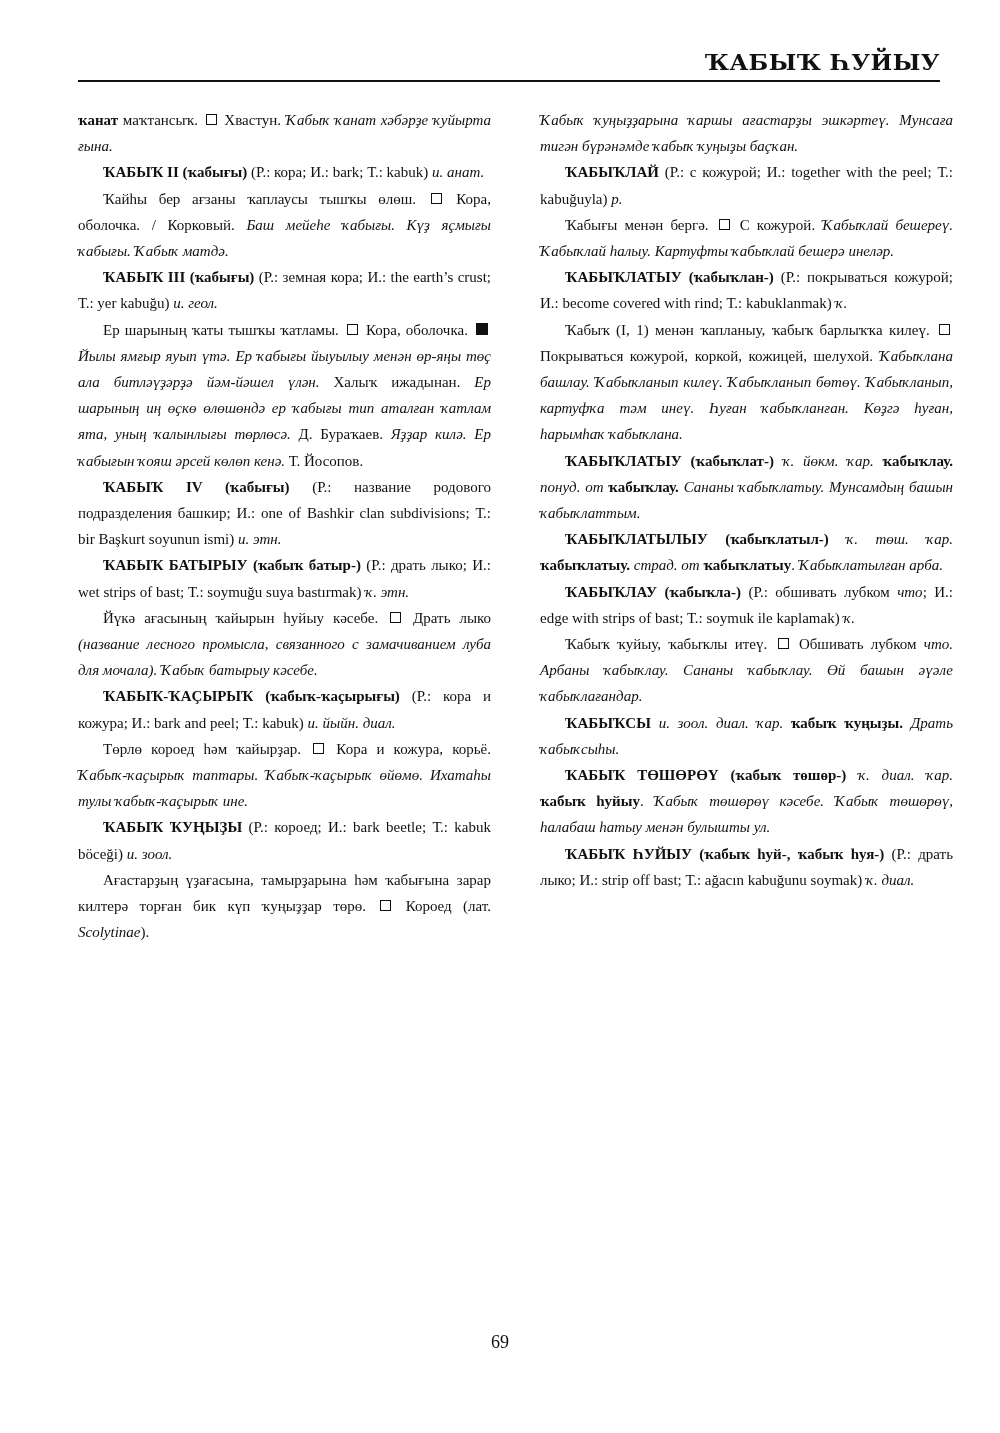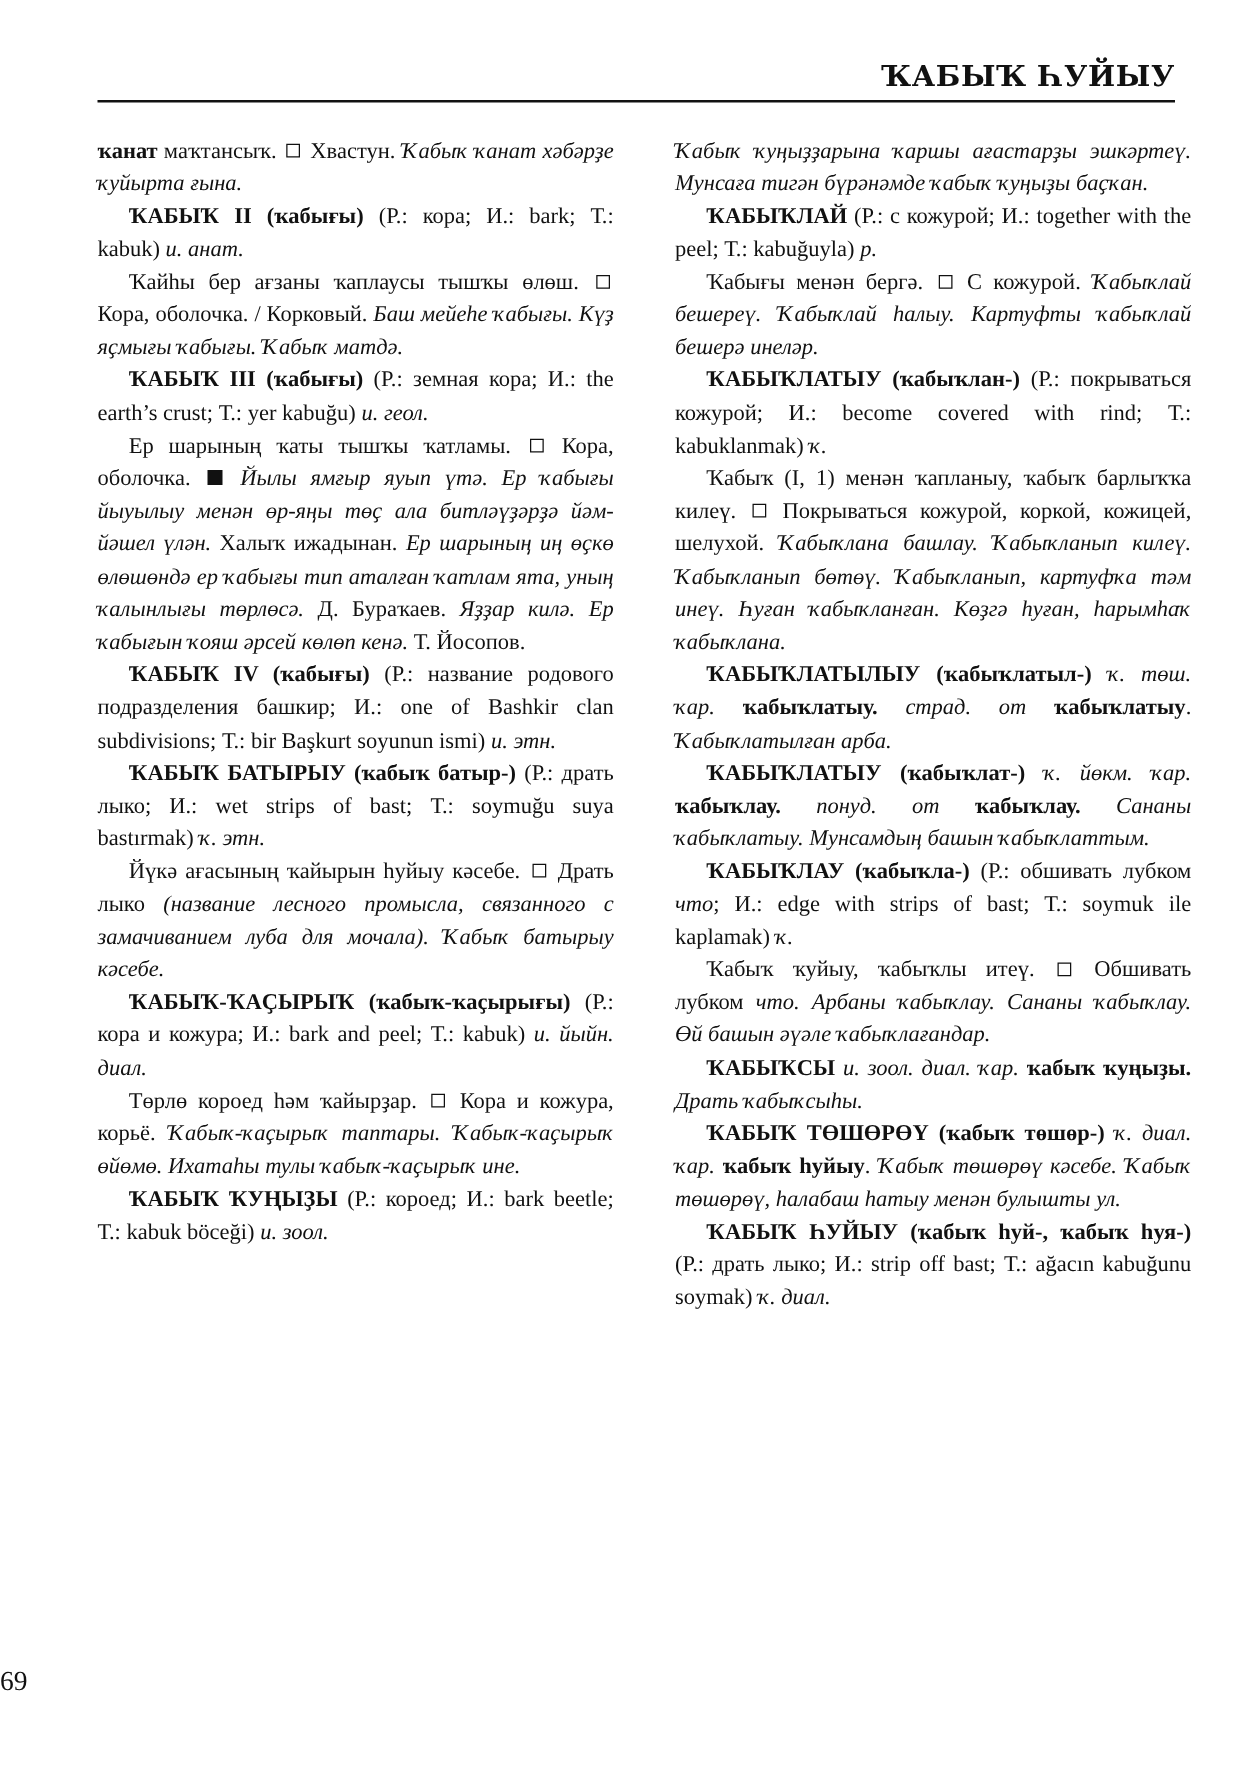--- a/index.html
+++ b/index.html
@@ -11,69 +11,70 @@
   .header-title {
     position: absolute; top: 48px; right: 60px;
     font-weight: bold; font-size: 23px; letter-spacing: 0.5px;
     font-family: "DejaVu Serif", serif;
   }
   .header-rule {
     position: absolute; top: 80px; left: 78px; width: 862px; height: 2px; background: #111;
   }
   .col {
     position: absolute; top: 107px; width: 413px;
-    font-size: 18px; line-height: 26.2px; text-align: justify;
+    font-size: 15px; line-height: 26.2px; text-align: justify;
     font-family: "Liberation Serif", "DejaVu Serif", serif;
   }
   .col-left { left: 78px; }
   .col-right { left: 540px; }
   .col p { margin: 0; text-indent: 25px; hyphens: auto; }
   .col p.noindent { text-indent: 0; }
   .b { font-weight: bold; }
   .i { font-style: italic; }
   .box {
     display: inline-block; width: 11px; height: 11px; border: 1.5px solid #111;
     vertical-align: 0px; margin: 0 3px; box-sizing: border-box;
   }
   .sq {
     display: inline-block; width: 12px; height: 12px; background: #111;
     vertical-align: 0px; margin: 0 3px;
   }
   .page-number {
-    position: absolute; top: 1332px; left: 0; width: 1000px; text-align: left;
-    font-size: 22px; font-family: "Liberation Serif", serif;
+    position: absolute; top: 1332px; left: 0; width: 1000px; text-align: center;
+    font-size: 18px; font-family: "Liberation Serif", serif;
   }
 </style>
 </head>
 <body>
 
 <div class="header-title">ҠАБЫҠ ҺУЙЫУ</div>
 <div class="header-rule"></div>
 
 <div class="col col-left">
     <p class="noindent"><span class="b">ҡанат</span><span> маҡтансыҡ. </span><span class="box"></span><span> Хвастун. </span><span class="i">Ҡабыҡ ҡанат хәбәрҙе ҡуйырта ғына.</span></p>
     <p><span class="b">ҠАБЫҠ II (ҡабығы)</span><span> (Р.: кора; И.: bark; Т.: kabuk) </span><span class="i">и. анат.</span></p>
     <p><span>Ҡайһы бер ағзаны ҡаплаусы тышҡы өлөш. </span><span class="box"></span><span> Кора, оболочка. / Корковый. </span><span class="i">Баш мейеһе ҡабығы. Күҙ яҫмығы ҡабығы. Ҡабыҡ матдә.</span></p>
     <p><span class="b">ҠАБЫҠ III (ҡабығы)</span><span> (Р.: земная кора; И.: the earth’s crust; Т.: yer kabuğu) </span><span class="i">и. геол.</span></p>
     <p><span>Ер шарының ҡаты тышҡы ҡатламы. </span><span class="box"></span><span> Кора, оболочка. </span><span class="sq"></span><span class="i"> Йылы ямғыр яуып үтә. Ер ҡабығы йыуылыу менән өр-яңы төҫ ала битләүҙәрҙә йәм-йәшел үлән.</span><span> Халыҡ ижадынан. </span><span class="i">Ер шарының иң өҫкө өлөшөндә ер ҡабығы тип аталған ҡатлам ята, уның ҡалынлығы төрлөсә.</span><span> Д. Бураҡаев. </span><span class="i">Яҙҙар килә. Ер ҡабығын ҡояш әрсей көлөп кенә.</span><span> Т. Йосопов.</span></p>
     <p><span class="b">ҠАБЫҠ IV (ҡабығы)</span><span> (Р.: название родового подразделения башкир; И.: one of Bashkir clan subdivisions; Т.: bir Başkurt soyunun ismi) </span><span class="i">и. этн.</span></p>
     <p><span class="b">ҠАБЫҠ БАТЫРЫУ (ҡабыҡ батыр-)</span><span> (Р.: драть лыко; И.: wet strips of bast; Т.: soymuğu suya bastırmak) </span><span class="i">ҡ. этн.</span></p>
     <p><span>Йүкә ағасының ҡайырын һуйыу кәсебе. </span><span class="box"></span><span> Драть лыко </span><span class="i">(название лесного промысла, связанного с замачиванием луба для мочала). Ҡабыҡ батырыу кәсебе.</span></p>
     <p><span class="b">ҠАБЫҠ-ҠАҪЫРЫҠ (ҡабыҡ-ҡаҫырығы)</span><span> (Р.: кора и кожура; И.: bark and peel; Т.: kabuk) </span><span class="i">и. йыйн. диал.</span></p>
     <p><span>Төрлө короед һәм ҡайырҙар. </span><span class="box"></span><span> Кора и кожура, корьё. </span><span class="i">Ҡабыҡ-ҡаҫырыҡ таптары. Ҡабыҡ-ҡаҫырыҡ өйөмө. Ихатаһы тулы ҡабыҡ-ҡаҫырыҡ ине.</span></p>
     <p><span class="b">ҠАБЫҠ ҠУҢЫҘЫ</span><span> (Р.: короед; И.: bark beetle; Т.: kabuk böceği) </span><span class="i">и. зоол.</span></p>
+    <p><span>Ағастарҙың үҙағасына, тамырҙарына һәм ҡабығына зарар килтерә торған бик күп ҡуңыҙҙар төрө. </span><span class="box"></span><span> Короед (лат. </span><span class="i">Scolytinae</span><span>).</span></p>
   </div>
 <div class="col col-right">
     <p class="noindent"><span class="i">Ҡабыҡ ҡуңыҙҙарына ҡаршы ағастарҙы эшкәртеү. Мунсаға тигән бүрәнәмде ҡабыҡ ҡуңыҙы баҫҡан.</span></p>
     <p><span class="b">ҠАБЫҠЛАЙ</span><span> (Р.: с кожурой; И.: together with the peel; Т.: kabuğuyla) </span><span class="i">р.</span></p>
     <p><span>Ҡабығы менән бергә. </span><span class="box"></span><span> С кожурой. </span><span class="i">Ҡабыҡлай бешереү. Ҡабыҡлай һалыу. Картуфты ҡабыҡлай бешерә инеләр.</span></p>
     <p><span class="b">ҠАБЫҠЛАТЫУ (ҡабыҡлан-)</span><span> (Р.: покрываться кожурой; И.: become covered with rind; Т.: kabuklanmak) </span><span class="i">ҡ.</span></p>
     <p><span>Ҡабыҡ (I, 1) менән ҡапланыу, ҡабыҡ барлыҡҡа килеү. </span><span class="box"></span><span> Покрываться кожурой, коркой, кожицей, шелухой. </span><span class="i">Ҡабыҡлана башлау. Ҡабыҡланып килеү. Ҡабыҡланып бөтөү. Ҡабыҡланып, картуфҡа тәм инеү. Һуған ҡабыҡланған. Көҙгә һуған, һарымһаҡ ҡабыҡлана.</span></p>
+    <p><span class="b">ҠАБЫҠЛАТЫУ (ҡабыҡлат-)</span><span class="i"> ҡ. йөкм. ҡар. </span><span class="b">ҡабыҡлау.</span><span class="i"> понуд. от </span><span class="b">ҡабыҡлау.</span><span class="i"> Сананы ҡабыҡлатыу. Мунсамдың башын ҡабыҡлаттым.</span></p>
     <p><span class="b">ҠАБЫҠЛАТЫЛЫУ (ҡабыҡлатыл-)</span><span class="i"> ҡ. төш. ҡар. </span><span class="b">ҡабыҡлатыу.</span><span class="i"> страд. от </span><span class="b">ҡабыҡлатыу</span><span>. </span><span class="i">Ҡабыҡлатылған арба.</span></p>
-    <p><span class="b">ҠАБЫҠЛАТЫУ (ҡабыҡлат-)</span><span class="i"> ҡ. йөкм. ҡар. </span><span class="b">ҡабыҡлау.</span><span class="i"> понуд. от </span><span class="b">ҡабыҡлау.</span><span class="i"> Сананы ҡабыҡлатыу. Мунсамдың башын ҡабыҡлаттым.</span></p>
     <p><span class="b">ҠАБЫҠЛАУ (ҡабыҡла-)</span><span> (Р.: обшивать лубком </span><span class="i">что</span><span>; И.: edge with strips of bast; Т.: soymuk ile kaplamak) </span><span class="i">ҡ.</span></p>
     <p><span>Ҡабыҡ ҡуйыу, ҡабыҡлы итеү. </span><span class="box"></span><span> Обшивать лубком </span><span class="i">что. Арбаны ҡабыҡлау. Сананы ҡабыҡлау. Өй башын әүәле ҡабыҡлағандар.</span></p>
     <p><span class="b">ҠАБЫҠСЫ</span><span class="i"> и. зоол. диал. ҡар. </span><span class="b">ҡабыҡ ҡуңыҙы.</span><span class="i"> Драть ҡабыҡсыһы.</span></p>
     <p><span class="b">ҠАБЫҠ ТӨШӨРӨҮ (ҡабыҡ төшөр-)</span><span class="i"> ҡ. диал. ҡар. </span><span class="b">ҡабыҡ һуйыу</span><span>. </span><span class="i">Ҡабыҡ төшөрөү кәсебе. Ҡабыҡ төшөрөү, һалабаш һатыу менән булышты ул.</span></p>
     <p><span class="b">ҠАБЫҠ ҺУЙЫУ (ҡабыҡ һуй-, ҡабыҡ һуя-)</span><span> (Р.: драть лыко; И.: strip off bast; Т.: ağacın kabuğunu soymak) </span><span class="i">ҡ. диал.</span></p>
   </div>
 
 <div class="page-number">69</div>
 
 </body></html>

